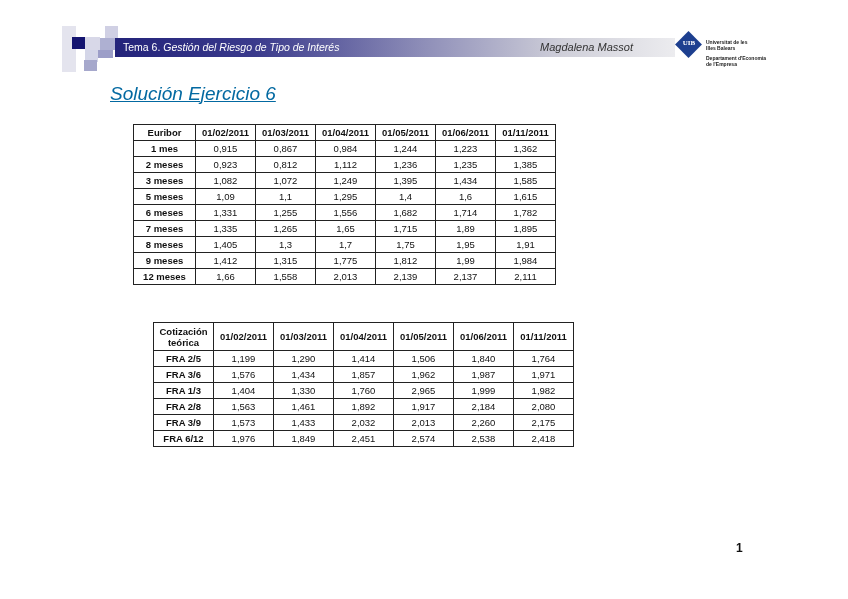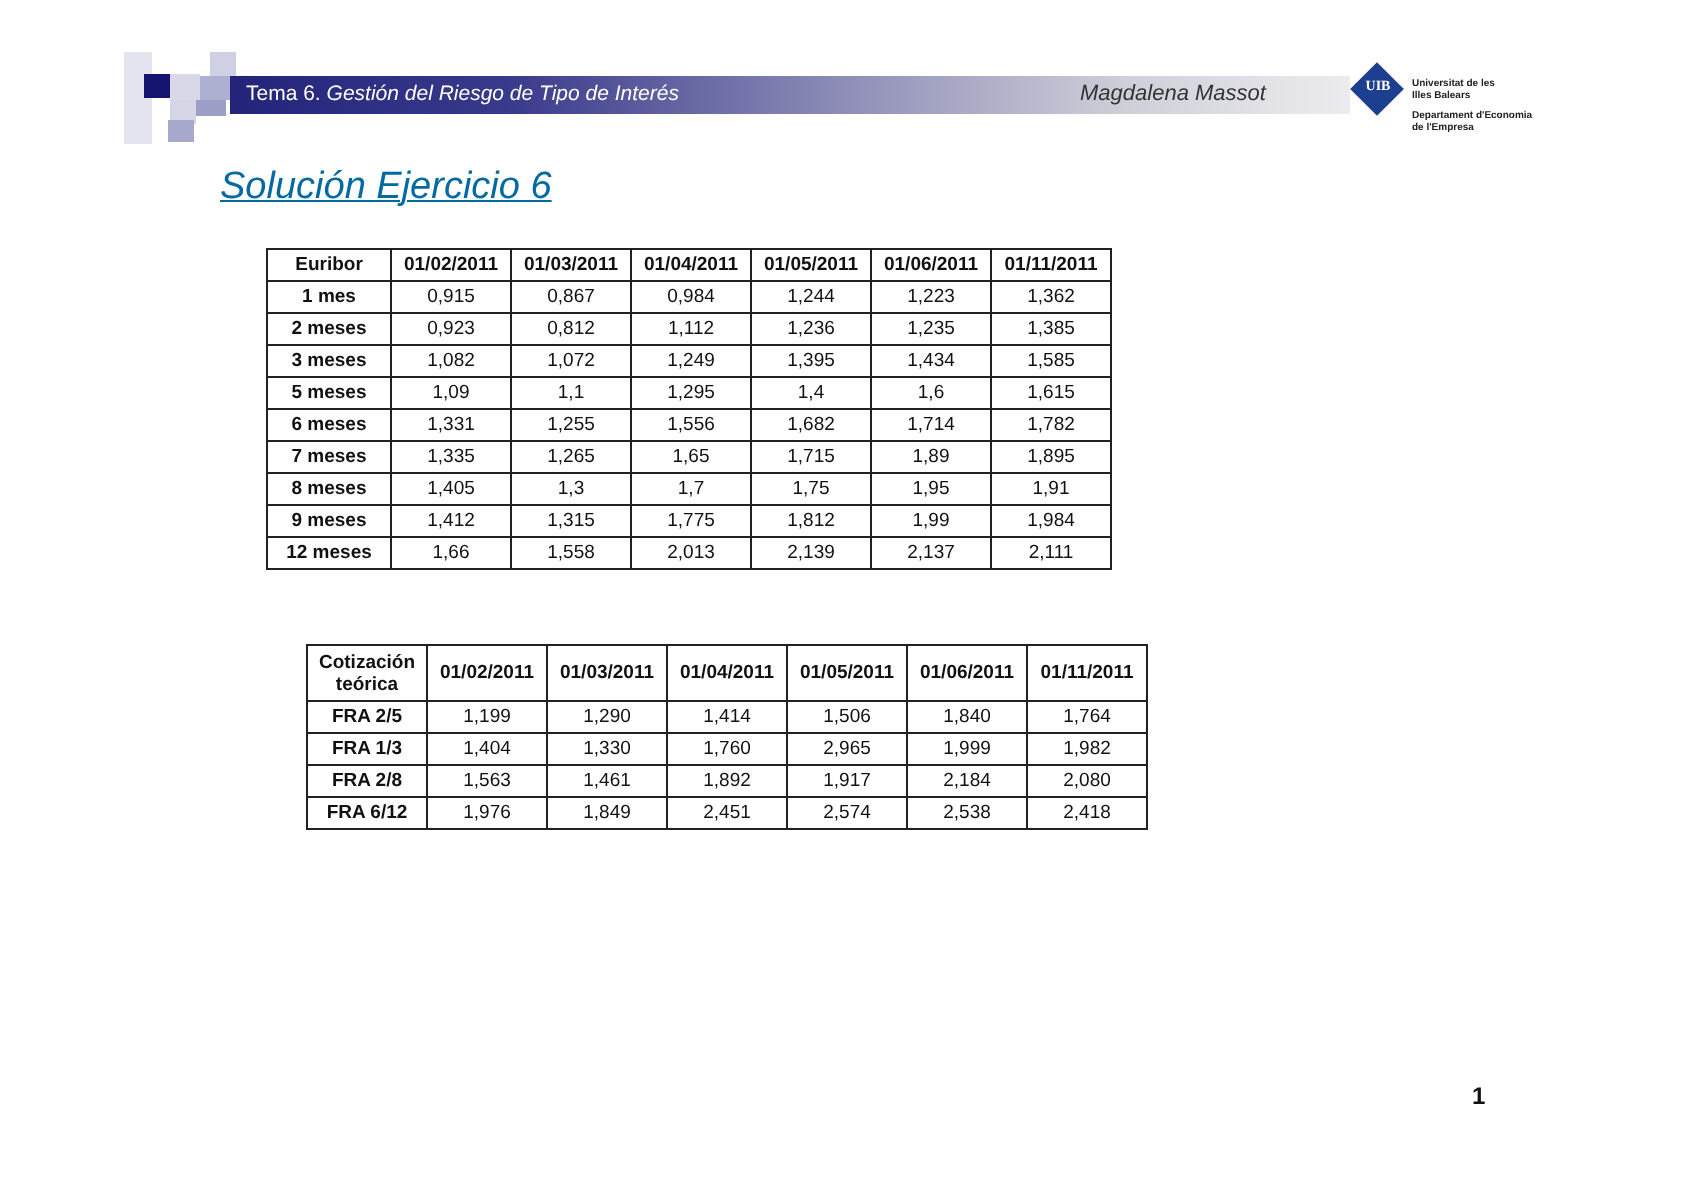--- a/index.html
+++ b/index.html
@@ -182,38 +182,56 @@
       <tr>
         <td class="rowhead">FRA 2/5</td>
         <td>1,199</td>
         <td>1,290</td>
         <td>1,414</td>
         <td>1,506</td>
         <td>1,840</td>
         <td>1,764</td>
       </tr>
       <tr>
+        <td class="rowhead">FRA 3/6</td>
+        <td>1,576</td>
+        <td>1,434</td>
+        <td>1,857</td>
+        <td>1,962</td>
+        <td>1,987</td>
+        <td>1,971</td>
+      </tr>
+      <tr>
         <td class="rowhead">FRA 1/3</td>
         <td>1,404</td>
         <td>1,330</td>
         <td>1,760</td>
         <td>2,965</td>
         <td>1,999</td>
         <td>1,982</td>
       </tr>
       <tr>
         <td class="rowhead">FRA 2/8</td>
         <td>1,563</td>
         <td>1,461</td>
         <td>1,892</td>
         <td>1,917</td>
         <td>2,184</td>
         <td>2,080</td>
       </tr>
       <tr>
+        <td class="rowhead">FRA 3/9</td>
+        <td>1,573</td>
+        <td>1,433</td>
+        <td>2,032</td>
+        <td>2,013</td>
+        <td>2,260</td>
+        <td>2,175</td>
+      </tr>
+      <tr>
         <td class="rowhead">FRA 6/12</td>
         <td>1,976</td>
         <td>1,849</td>
         <td>2,451</td>
         <td>2,574</td>
         <td>2,538</td>
         <td>2,418</td>
       </tr>
     </tbody>
 </table>

